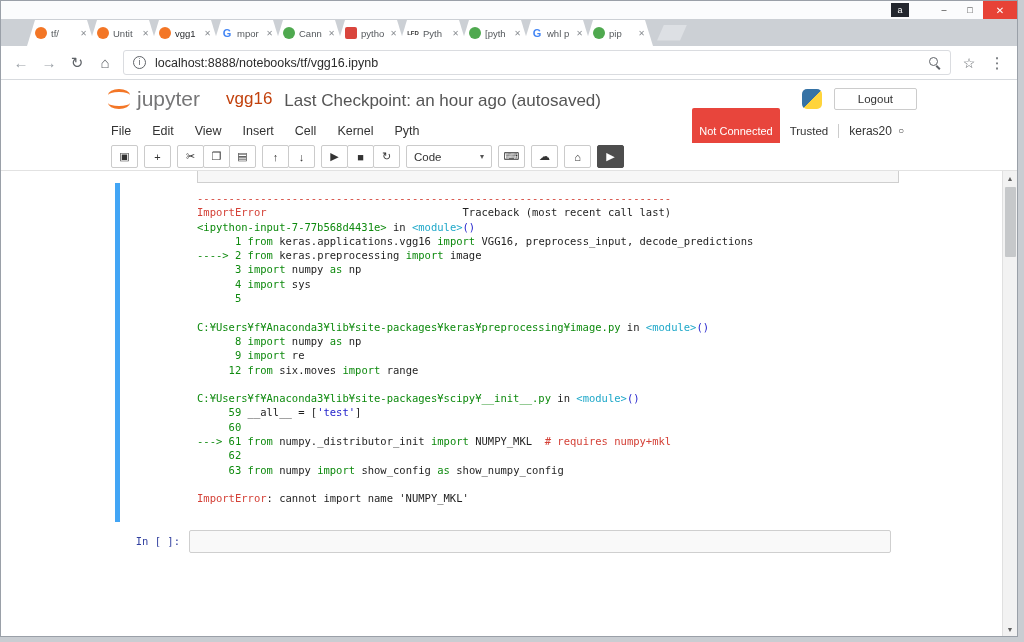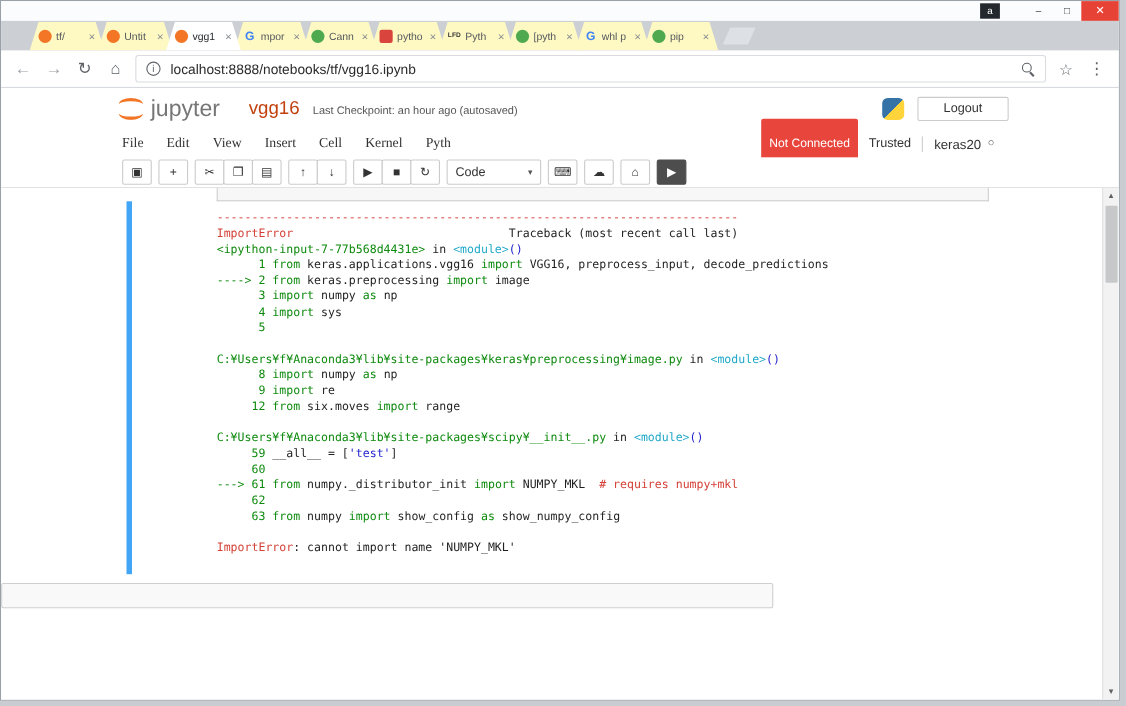--- a/index.html
+++ b/index.html
@@ -13,21 +13,21 @@
 
   
   .titlebar{height:18px; background:#fbfcfd; display:flex; justify-content:flex-end; align-items:center; flex:0 0 auto;}
   .ime{width:18px; height:14px; background:#23272e; color:#fff; font-size:9px; display:flex; align-items:center; justify-content:center; margin-right:22px;}
   .wctl{width:26px; height:18px; display:flex; align-items:center; justify-content:center; font-size:9px; color:#333;}
   .wctl.close{width:34px; background:var(--close-red); color:#fff; font-size:10px;}
 
   
   .tabstrip{height:27px; background:#ccd0d5; display:flex; align-items:flex-end; padding-left:26px; flex:0 0 auto; overflow:hidden;}
   .tabs{display:flex; align-items:flex-end; height:26px;}
-  .tab{width:68px; height:26px; flex:0 0 auto; display:flex; align-items:center; padding:0 8px; margin-right:-6px; background:#fef9c3; clip-path:polygon(8px 0,calc(100% - 8px) 0,100% 100%,0 100%); position:relative; cursor:default;}
+  .tab{width:68px; height:26px; flex:0 0 auto; display:flex; align-items:center; padding:0 8px; margin-right:-6px; background:#ffffff; clip-path:polygon(8px 0,calc(100% - 8px) 0,100% 100%,0 100%); position:relative; cursor:default;}
   .tab.active{background:#ffffff; z-index:5;}
   .fav{width:12px; height:12px; flex:0 0 auto; display:inline-flex; align-items:center; justify-content:center; font-weight:bold; overflow:hidden;}
   .fav-jupyter{background:var(--accent-orange); border-radius:50%;}
   .fav-google{color:#4285f4; font-size:11px; line-height:12px;}
   .fav-green-circle{background:#4fa94f; border-radius:50%;}
   .fav-red-grid{background:#d9453d; border-radius:2px;}
   .fav-lfd{color:#333; font-size:6px;}
   .tab-title{flex:1 1 auto; font-size:9.5px; color:#54585c; margin-left:4px; white-space:nowrap; overflow:hidden;}
   .tab.active .tab-title{color:#26282b;}
   .tab-close{font-size:8px; color:#8a8e93; margin-left:2px;}
@@ -46,28 +46,28 @@
   .star{font-size:14px;}
 
   
   .jheader{height:38px; background:#fff; display:flex; align-items:center; padding:0 100px 0 102px; flex:0 0 auto;}
   .jlogo{display:flex; align-items:center; cursor:pointer;}
   .jlogo-mark{position:relative; width:32px; height:26px; display:inline-block;}
   .jlogo-mark::before{content:""; position:absolute; left:5px; right:5px; top:3px; height:9px; border-top:3px solid var(--accent-orange); border-radius:50%;}
   .jlogo-mark::after{content:""; position:absolute; left:5px; right:5px; bottom:3px; height:9px; border-bottom:3px solid var(--accent-orange); border-radius:50%;}
   .jlogo-text{font-size:21px; color:#767677; margin-left:2px;}
   .ntitle{font-size:17px; color:#c2410c; margin-left:26px;}
-  .checkpoint{font-size:10px; color:#555; margin-left:12px; margin-top:4px;}
+  .checkpoint{font-size:17px; color:#555; margin-left:12px; margin-top:4px;}
   .spacer{flex:1 1 auto;}
   .pylogo{width:20px; height:20px; border-radius:5px; background:linear-gradient(135deg,#3572a5 0 50%,#ffd43b 50% 100%); margin-right:12px;}
   .logout{font-size:11.5px; color:#333; background:#fff; border:1px solid #ccc; border-radius:2px; padding:4px 23px; font-family:inherit;}
 
   
   .menubar{height:25px; background:#fff; display:flex; align-items:center; padding:0 113px 0 110px; flex:0 0 auto;}
-  .menus{display:flex; align-items:flex-end;font-family:Liberation Serif, serif;}
+  .menus{display:flex; align-items:flex-end;}
   .menu-item{font-size:12.5px; color:#333; margin-right:21px; cursor:pointer;}
   .badge{background:var(--badge-red); color:#fff; font-size:11px; padding:17px 7px; border-radius:2px; margin-right:10px;}
   .trusted{font-size:11.5px; color:#333; margin-right:10px;}
   .vdiv{width:1px; height:14px; background:#ccc; margin-right:10px;}
   .kname{font-size:12px; color:#333; margin-right:6px;}
   .kind{font-size:10px; color:#444;}
 
   
   .toolbar{height:28px; background:#fff; border-bottom:1px solid #e2e2e2; display:flex; align-items:center; padding:0 0 0 110px; flex:0 0 auto;}
   .tgroup-host{display:inline-flex;}
@@ -273,20 +273,21 @@
           <div class="tb-line"><span style="color: rgb(14, 138, 14);">     59 </span><span style="color: rgb(31, 31, 31);">__all__ = [</span><span style="color: rgb(35, 35, 204);">'test'</span><span style="color: rgb(31, 31, 31);">]</span></div>
           <div class="tb-line"><span style="color: rgb(14, 138, 14);">     60 </span></div>
           <div class="tb-line"><span style="color: rgb(14, 138, 14);">---&gt; 61 </span><span style="color: rgb(14, 138, 14);">from</span><span style="color: rgb(31, 31, 31);"> numpy._distributor_init </span><span style="color: rgb(14, 138, 14);">import</span><span style="color: rgb(31, 31, 31);"> NUMPY_MKL  </span><span style="color: rgb(212, 65, 55);"># requires numpy+mkl</span></div>
           <div class="tb-line"><span style="color: rgb(14, 138, 14);">     62 </span></div>
           <div class="tb-line"><span style="color: rgb(14, 138, 14);">     63 </span><span style="color: rgb(14, 138, 14);">from</span><span style="color: rgb(31, 31, 31);"> numpy </span><span style="color: rgb(14, 138, 14);">import</span><span style="color: rgb(31, 31, 31);"> show_config </span><span style="color: rgb(14, 138, 14);">as</span><span style="color: rgb(31, 31, 31);"> show_numpy_config</span></div>
           <div class="tb-line">&nbsp;</div>
           <div class="tb-line"><span style="color: rgb(212, 65, 55);">ImportError</span><span style="color: rgb(31, 31, 31);">: cannot import name 'NUMPY_MKL'</span></div>
         </div>
     </div>
     <div class="newcell">
+      <span class="prompt">In [ ]:</span>
       <div class="newinput"></div>
     </div>
     <div class="sb">
       <span class="sb-btn">▲</span>
       <div class="sb-thumb"></div>
       <span class="sb-btn sb-down">▼</span>
     </div>
   </div>
 
 </div>

